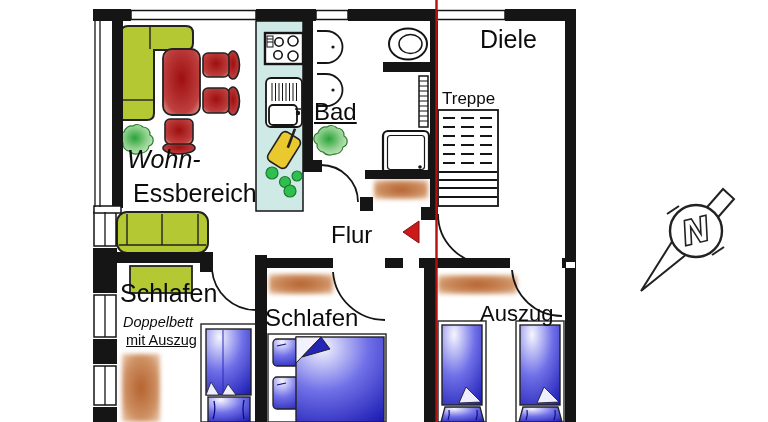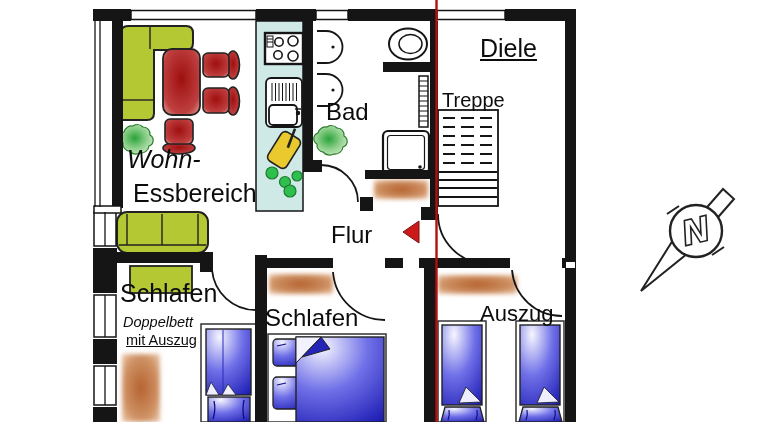--- a/index.html
+++ b/index.html
@@ -3,21 +3,21 @@
 <meta charset="utf-8">
 <style>
   html,body{margin:0;padding:0;background:#fff;}
   #stage{position:relative;width:768px;height:422px;background:#fff;overflow:hidden;
          font-family:"Liberation Sans","DejaVu Sans",sans-serif;}
   #plan-svg{position:absolute;left:0;top:0;}
   .lbl{position:absolute;color:#0c0c0c;white-space:nowrap;line-height:1;}
   .lbl-xl{font-size:25px;}
   .lbl-lg{font-size:24px;}
   .lbl-md{font-size:22px;}
-  .lbl-sm{font-size:20px;}
+  .lbl-sm{font-size:17px;}
   .lbl-xs{font-size:14.5px;}
 </style>
 </head>
 <body>
 
 <div id="stage">
 <svg id="plan-svg" width="768" height="422" viewBox="0 0 768 422">
   <defs>
     <radialGradient id="bedGrad" cx="30%" cy="12%" r="115%">
       <stop offset="0" stop-color="#f6f6ff"></stop>
@@ -280,22 +280,22 @@
     <path d="M 702 213 L 723 189 L 734 199 L 713 223 Z" fill="#fff" stroke="#222" stroke-width="2"></path>
     <circle cx="696" cy="231" r="26" fill="#fff" stroke="#222" stroke-width="2.4"></circle>
     <line x1="667" y1="214" x2="679" y2="206" stroke="#222" stroke-width="2"></line>
     <line x1="712" y1="255" x2="724" y2="247" stroke="#222" stroke-width="2"></line>
     <text x="696" y="243" text-anchor="middle" font-size="34" font-style="italic" font-weight="bold" font-family="DejaVu Sans, Liberation Sans, sans-serif" fill="#fff" stroke="#222" stroke-width="1.6" transform="rotate(-14 696 231)">N</text>
   </g>
 </svg>
 
   <div class="lbl lbl-xl" style="left:127px;top:147px;font-style:italic;">Wohn-</div>
   <div class="lbl lbl-xl" style="left:133px;top:181px;">Essbereich</div>
-  <div class="lbl lbl-lg" style="left:326px;top:100px;">Bad</div>
-  <div class="lbl lbl-xl" style="left:480px;top:36px;text-decoration:underline;">Diele</div>
+  <div class="lbl lbl-lg" style="left:314px;top:100px;text-decoration:underline;">Bad</div>
+  <div class="lbl lbl-xl" style="left:480px;top:27px;">Diele</div>
   <div class="lbl lbl-sm" style="left:442px;top:90px;">Treppe</div>
   <div class="lbl lbl-lg" style="left:331px;top:223px;">Flur</div>
   <div class="lbl lbl-xl" style="left:120px;top:281px;">Schlafen</div>
   <div class="lbl lbl-xs" style="left:123px;top:315px;font-style:italic;">Doppelbett</div>
   <div class="lbl lbl-xs" style="left:126px;top:333px;text-decoration:underline;">mit Auszug</div>
   <div class="lbl lbl-lg" style="left:265px;top:306px;">Schlafen</div>
   <div class="lbl lbl-md" style="left:480px;top:303px;">Auszug</div>
 </div>
 
 </body></html>

